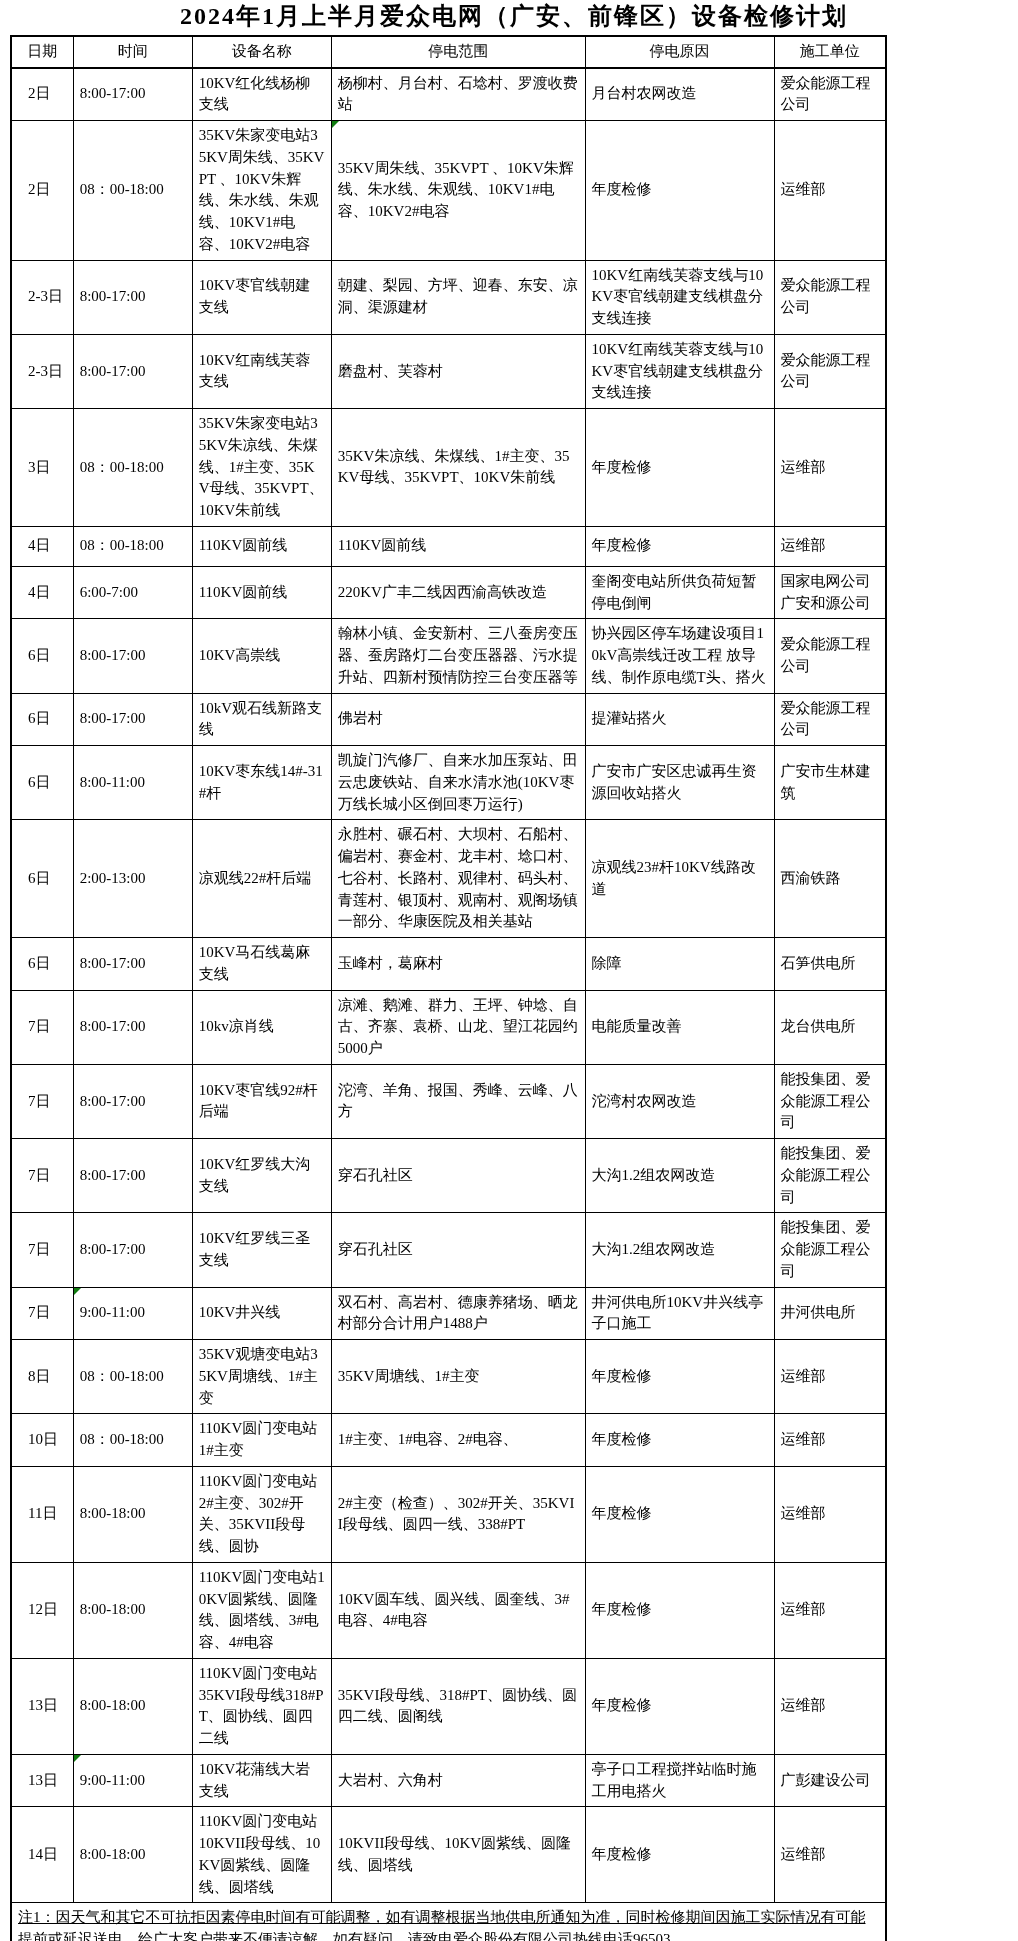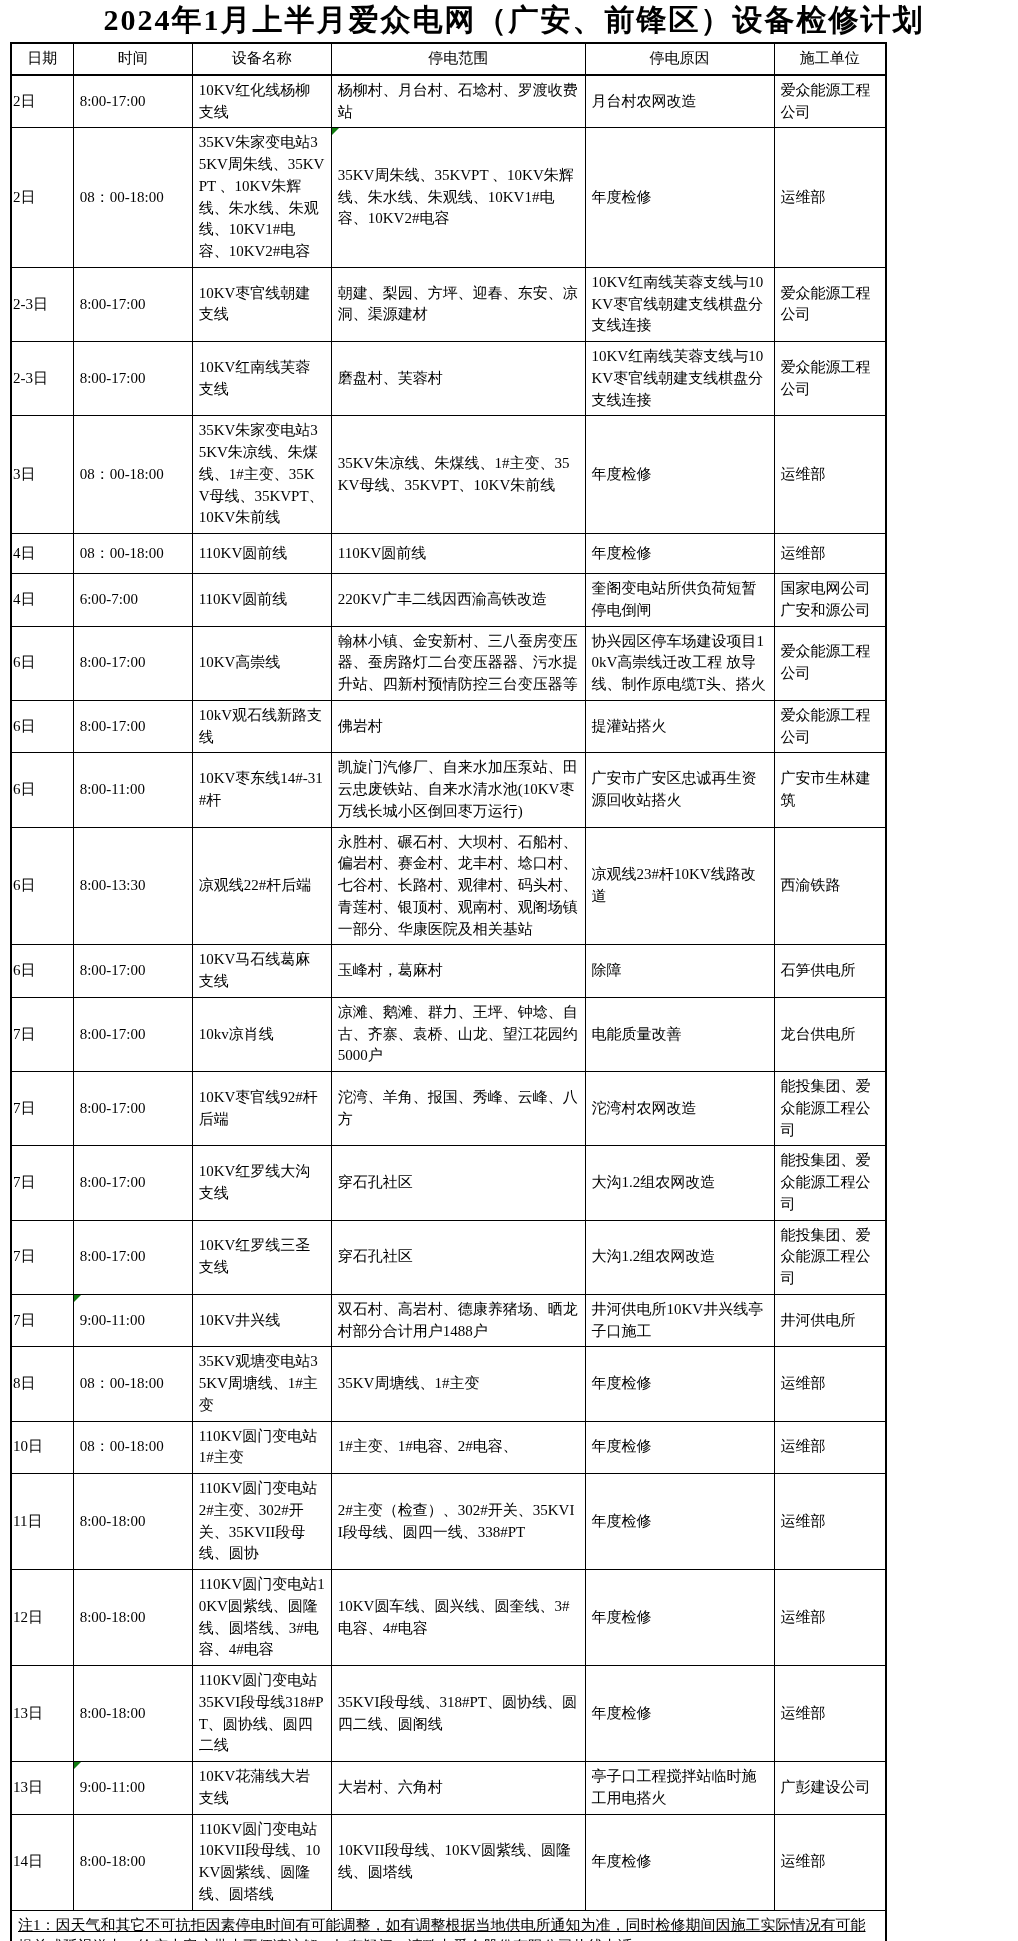--- a/index.html
+++ b/index.html
@@ -9,21 +9,21 @@
     background: #ffffff;
     font-family: "Liberation Serif", "DejaVu Serif", serif;
     color: #000000;
   }
   .page {
     width: 1018px;
     background: #ffffff;
   }
   .doc-title {
     text-align: center;
-    font-size: 30px;
+    font-size: 24px;
     font-weight: bold;
     letter-spacing: 2px;
     padding: 2px 0 4px 10px;
     line-height: 1.2;
   }
   table.plan {
     width: 877px;
     border-collapse: collapse;
     table-layout: fixed;
     margin-left: 10px;
@@ -38,21 +38,21 @@
     position: relative;
   }
   table.plan { border: 2px solid #000000; }
   table.plan thead th {
     text-align: center;
     font-weight: normal;
     height: 30px;
     border-bottom-width: 2px;
   }
   table.plan td { text-align: left; }
-  table.plan td.c-date { padding-left: 1px; }
+  table.plan td.c-date { padding-left: 16px; }
   tr.data-row { min-height: 40px; }
   tr.data-row td { height: 40px; }
   
   td.flagged::before {
     content: "";
     position: absolute;
     top: 0; left: 0;
     width: 0; height: 0;
     border-top: 7px solid #107c10;
     border-right: 7px solid transparent;
@@ -168,21 +168,21 @@
         <tr class="data-row">
       <td class="c-date">6日</td>
       <td class="c-time">8:00-11:00</td>
       <td class="c-equipment">10KV枣东线14#-31#杆</td>
       <td class="c-range">凯旋门汽修厂、自来水加压泵站、田云忠废铁站、自来水清水池(10KV枣万线长城小区倒回枣万运行)</td>
       <td class="c-reason">广安市广安区忠诚再生资源回收站搭火</td>
       <td class="c-unit">广安市生林建筑</td>
     </tr>
         <tr class="data-row">
       <td class="c-date">6日</td>
-      <td class="c-time">8:00-13:30</td>
+      <td class="c-time">2:00-13:00</td>
       <td class="c-equipment">凉观线22#杆后端</td>
       <td class="c-range">永胜村、碾石村、大坝村、石船村、偏岩村、赛金村、龙丰村、埝口村、七谷村、长路村、观律村、码头村、青莲村、银顶村、观南村、观阁场镇一部分、华康医院及相关基站</td>
       <td class="c-reason">凉观线23#杆10KV线路改道</td>
       <td class="c-unit">西渝铁路</td>
     </tr>
         <tr class="data-row">
       <td class="c-date">6日</td>
       <td class="c-time">8:00-17:00</td>
       <td class="c-equipment">10KV马石线葛麻支线</td>
       <td class="c-range">玉峰村，葛麻村</td>

